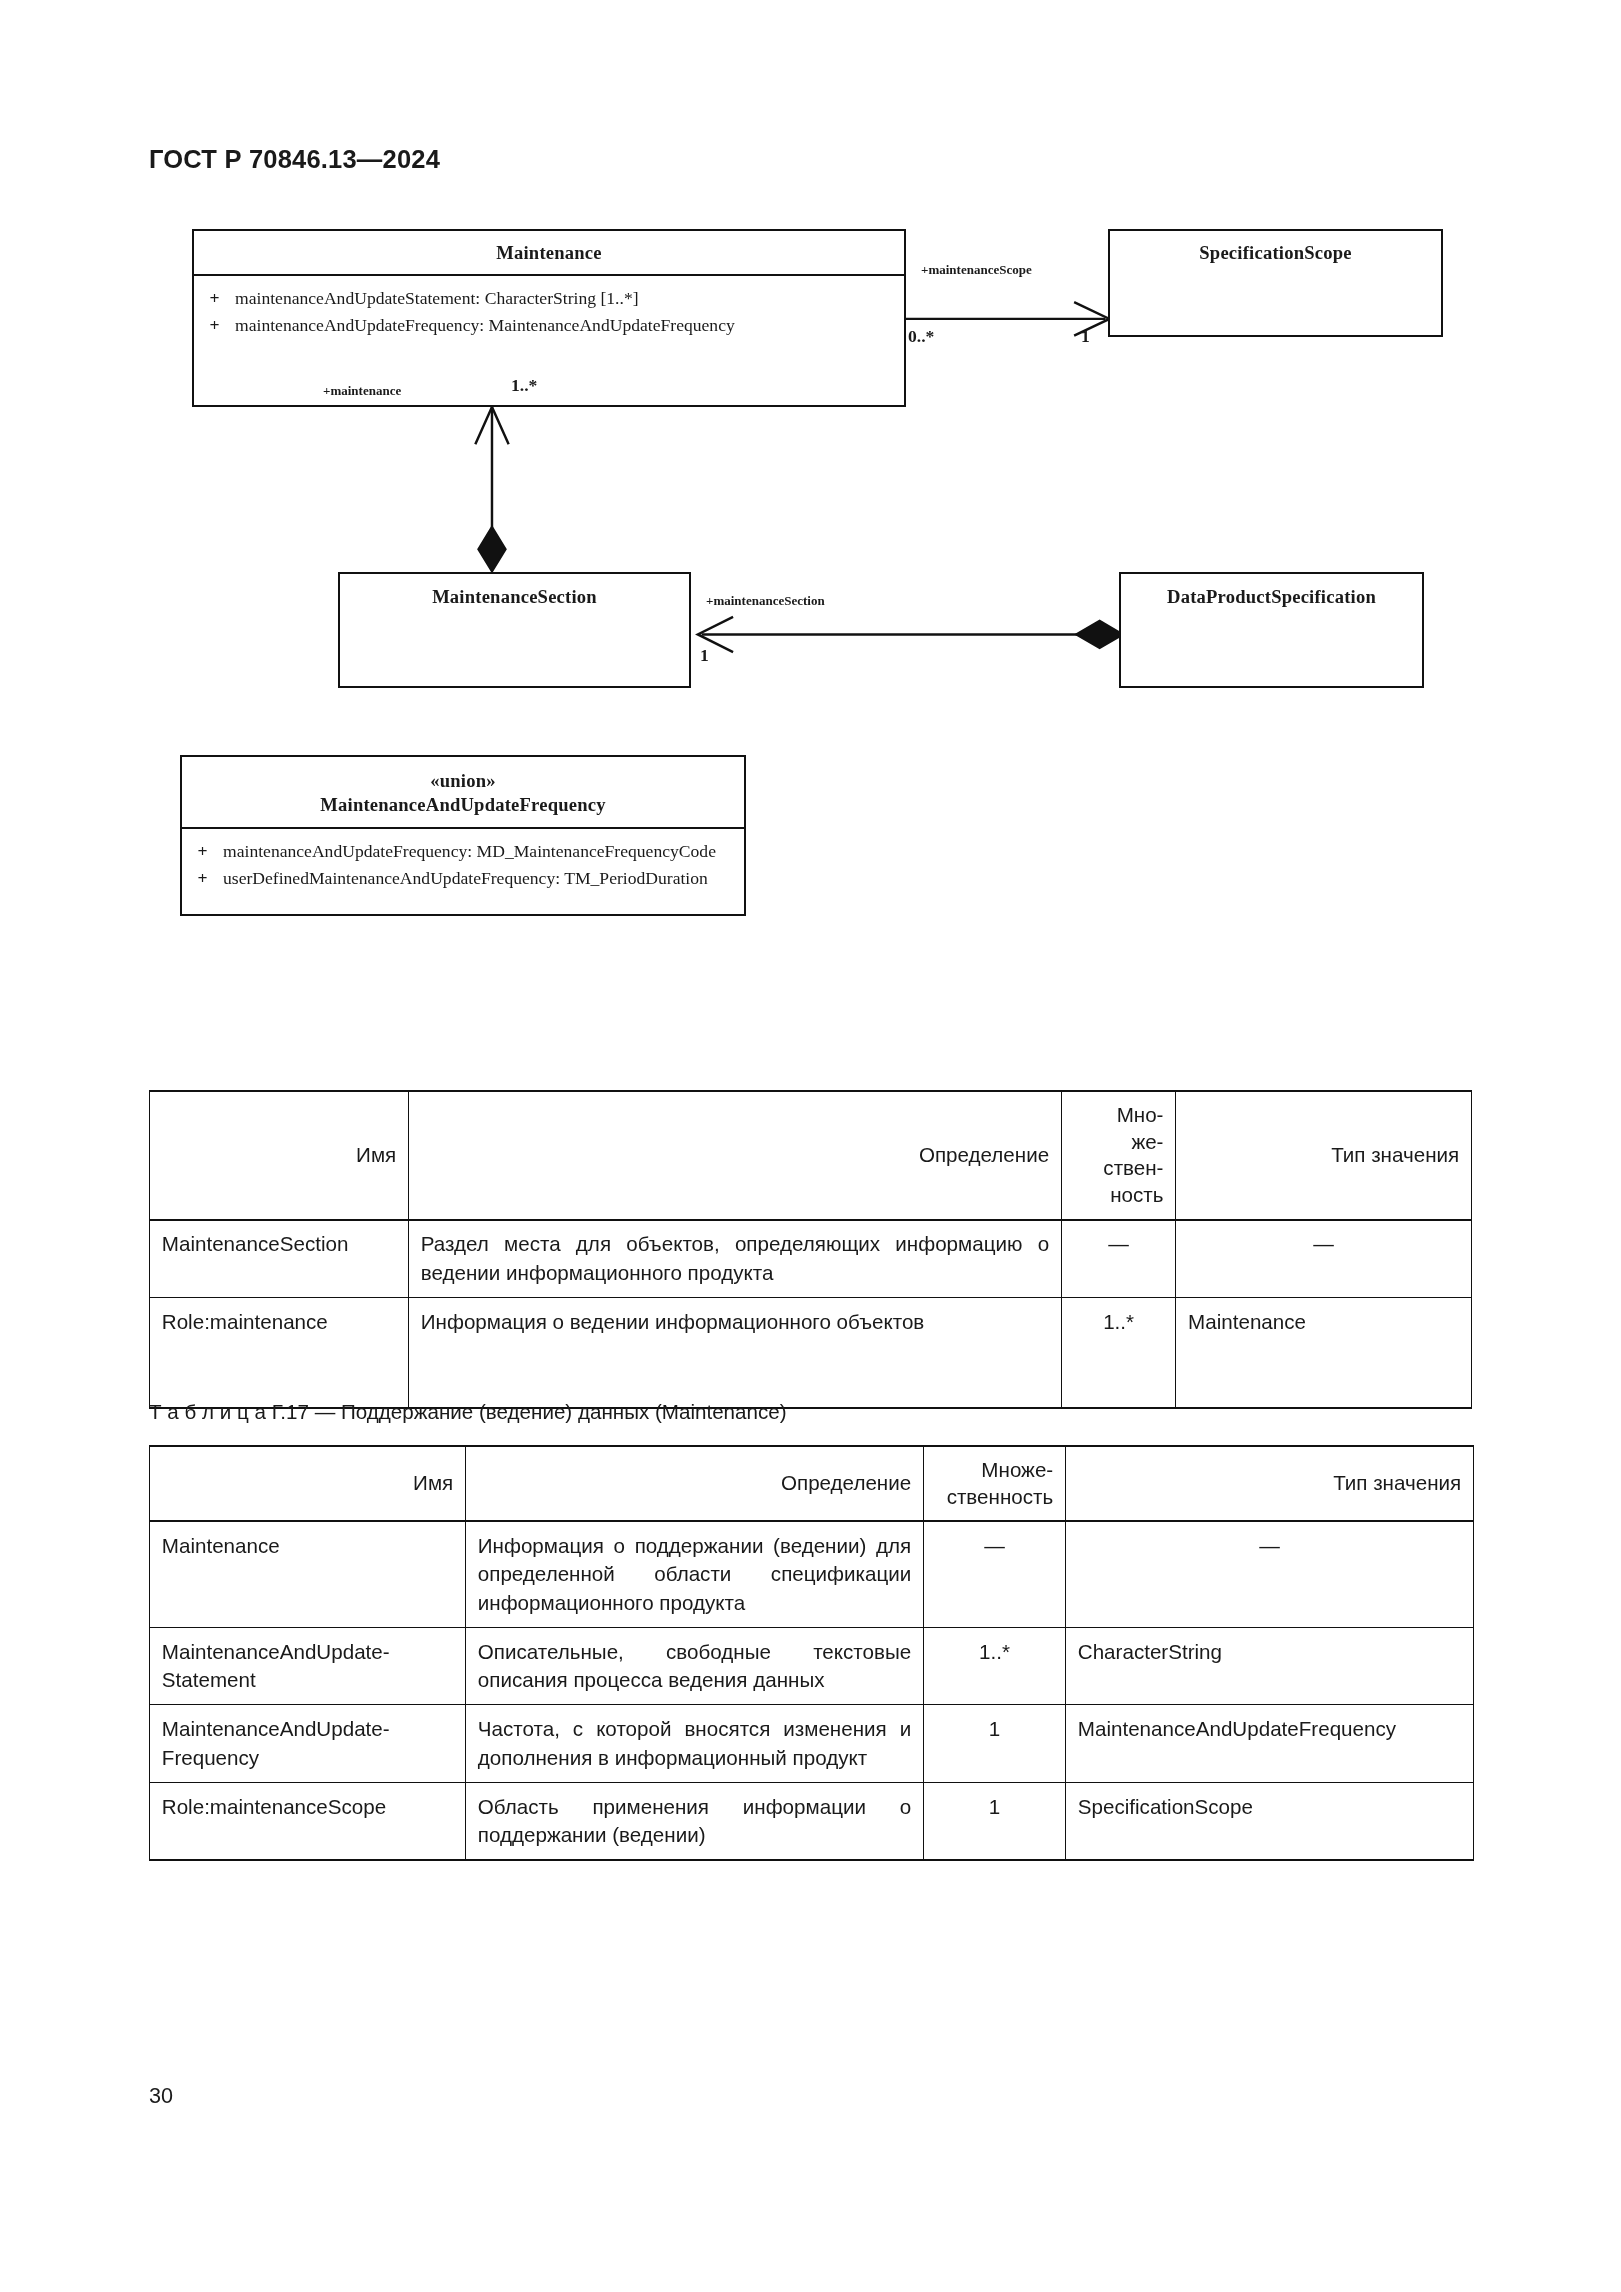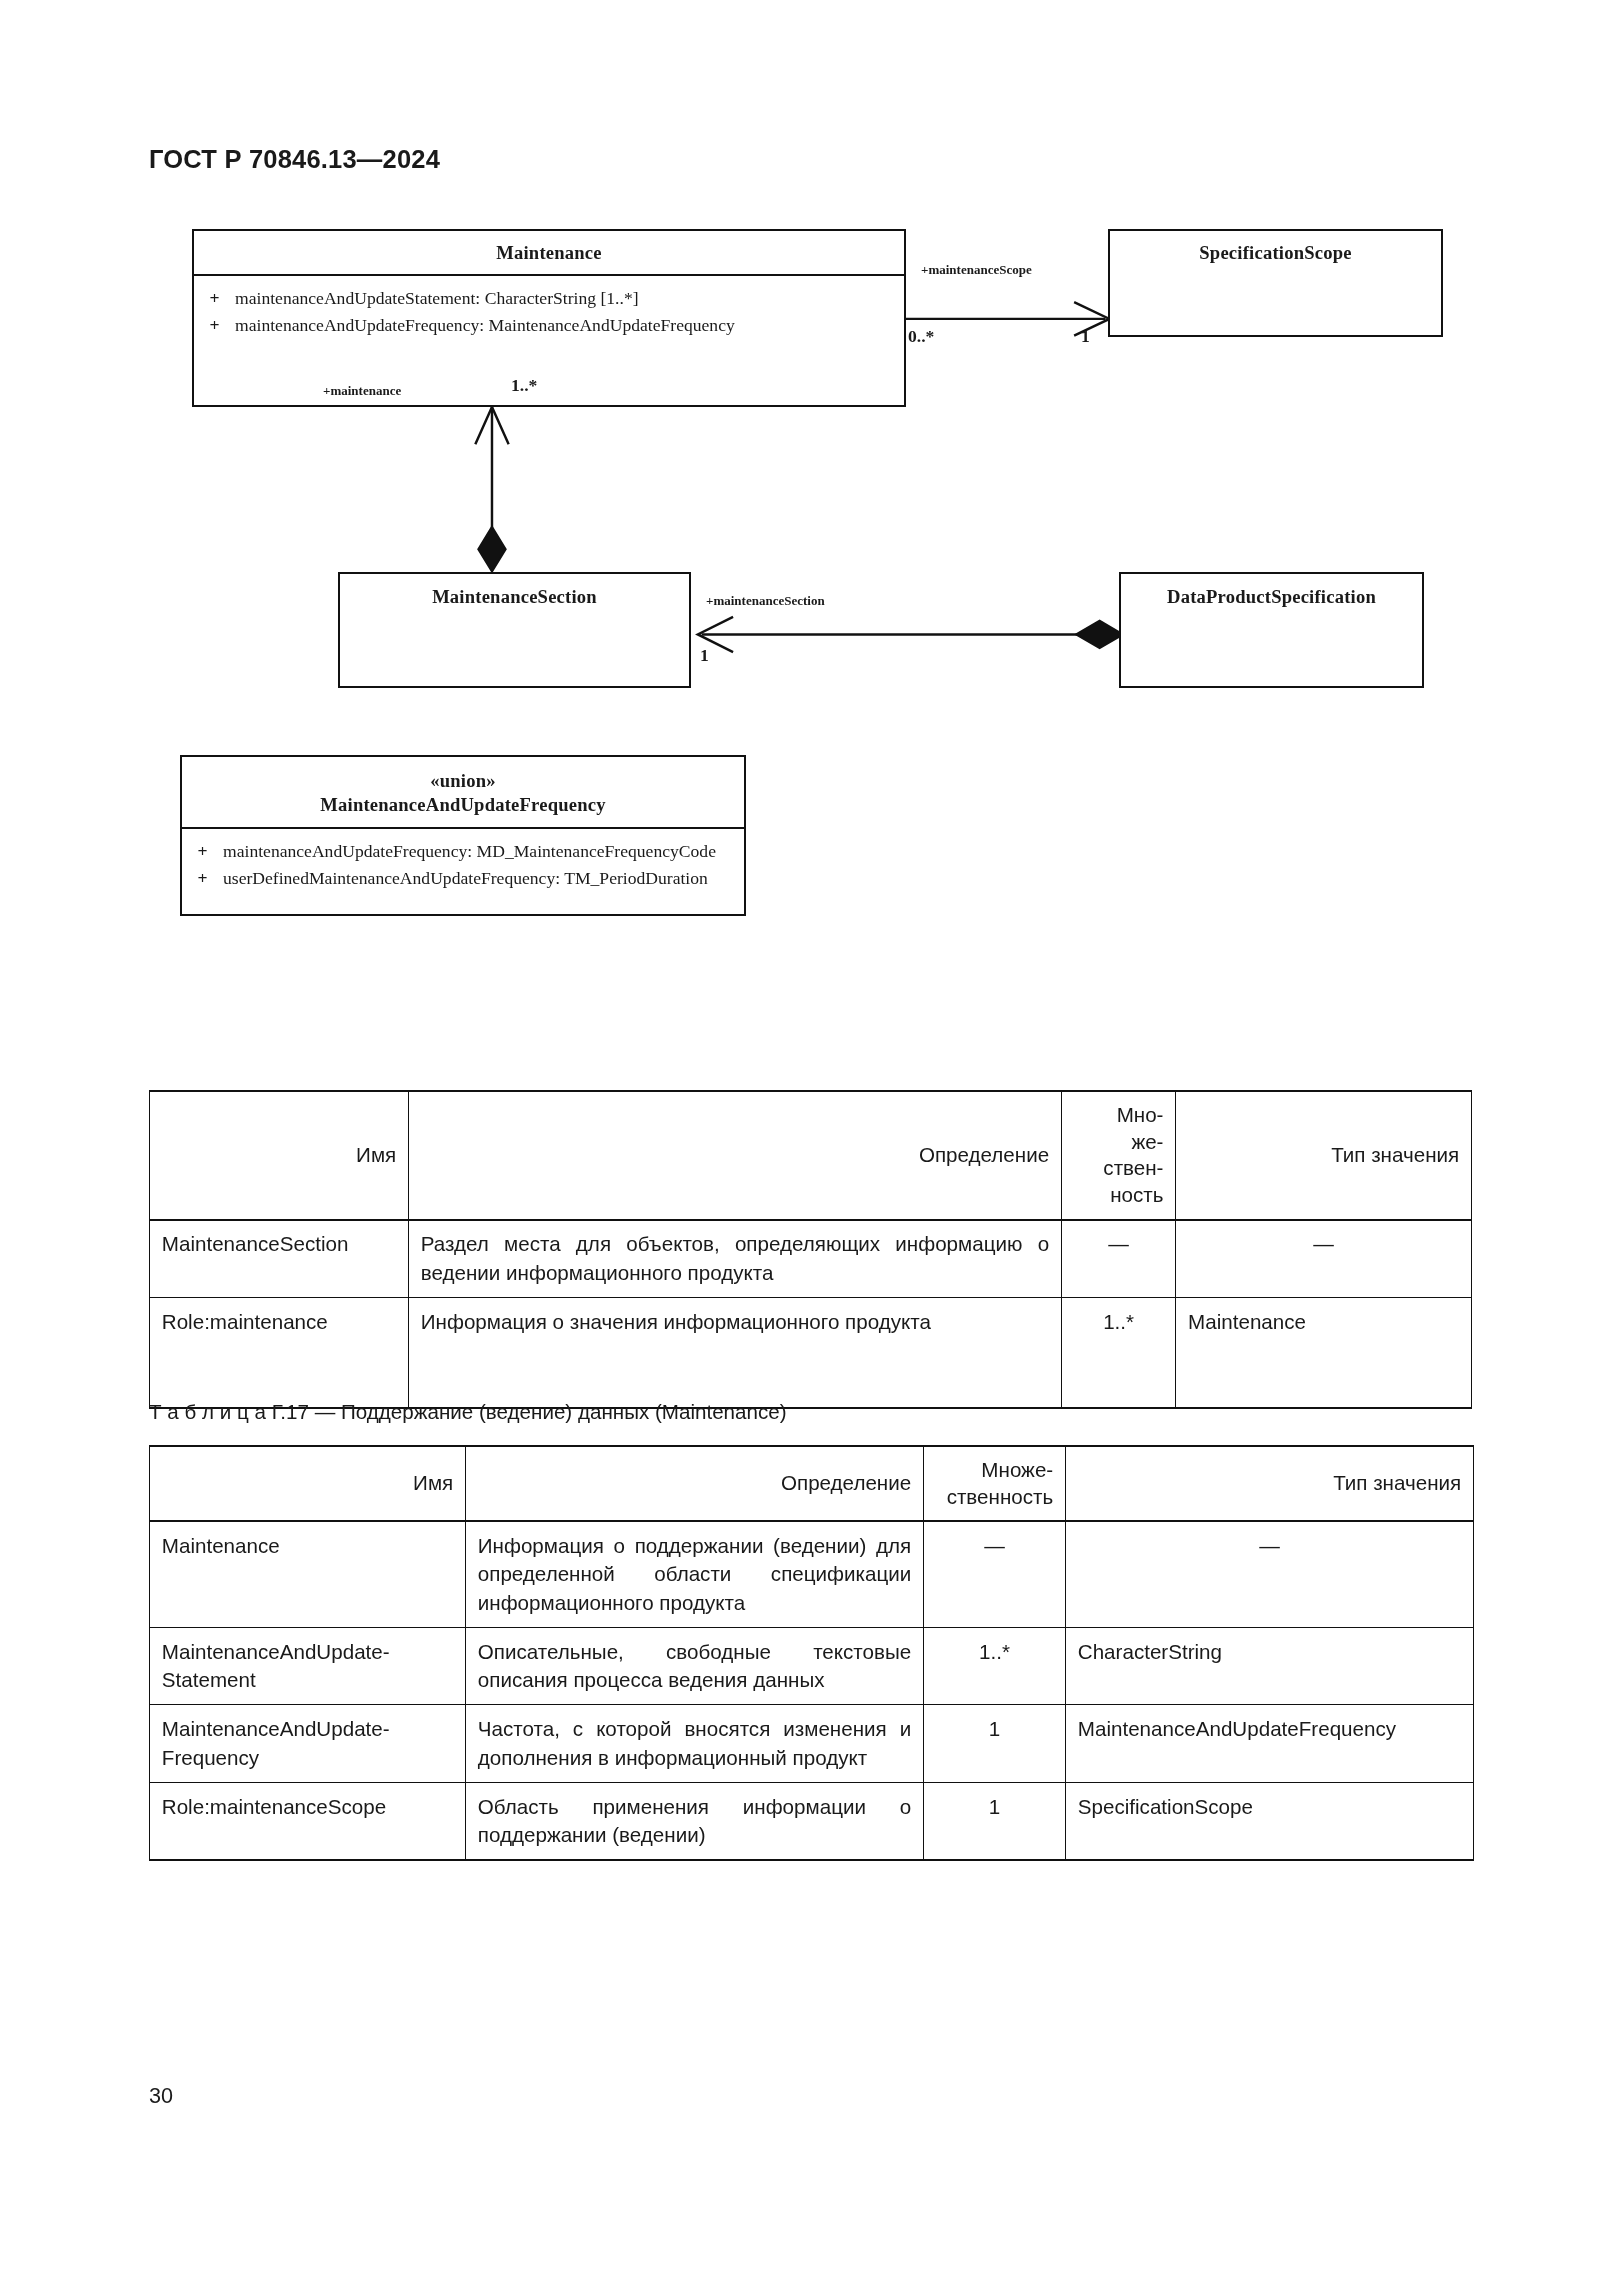--- a/index.html
+++ b/index.html
@@ -259,21 +259,21 @@
     </thead>
     <tbody>
       <tr>
         <td>MaintenanceSection</td>
         <td class="c-just">Раздел места для объектов, определяющих информацию о ведении информационного продукта</td>
         <td class="c-center">—</td>
         <td class="c-center">—</td>
       </tr>
       <tr style="height:110px;">
         <td>Role:maintenance</td>
-        <td class="c-just">Информация о значения информационного продукта</td>
+        <td class="c-just">Информация о ведении информационного объектов</td>
         <td class="c-center">1..*</td>
         <td>Maintenance</td>
       </tr>
     </tbody>
   </table>
 
   <div class="tbl-caption" style="top:1400px;">Т а б л и ц а  Г.17 — Поддержание (ведение) данных (Maintenance)</div>
 
   <table class="gost" style="top:1445px; width:1323px;">
     <colgroup>

